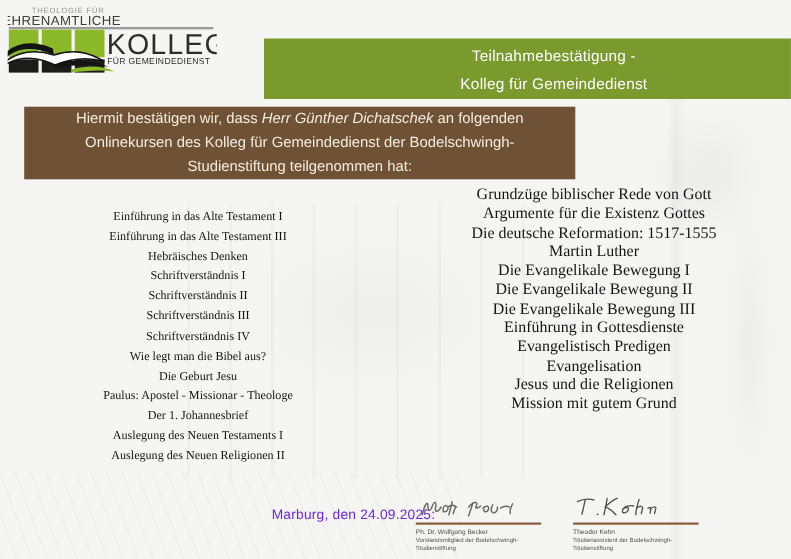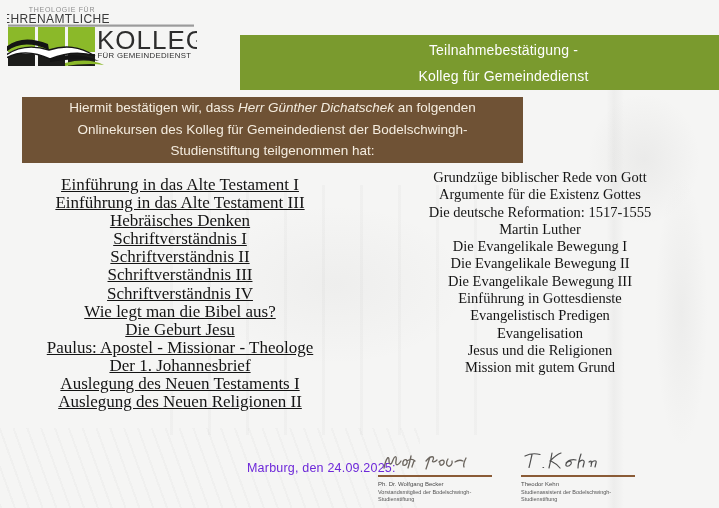--- a/index.html
+++ b/index.html
@@ -50,21 +50,21 @@
     display:flex;align-items:flex-start;justify-content:center;
     text-align:center;font-size:13.5px;line-height:21.5px;
     padding:0 20px;box-sizing:border-box;
   }
   .statement .it{font-style:italic;}
 
   .course-col{
     position:absolute;text-align:center;color:#141414;
     font-family:"Liberation Serif","DejaVu Serif",serif;
   }
-  #col-left{left:25px;top:176px;width:310px;font-size:17px;line-height:18.1px;text-decoration:underline;}
+  #col-left{left:25px;top:188px;width:310px;font-size:11px;line-height:18.1px;}
   #col-right{left:392px;top:169px;width:296px;font-size:14.5px;line-height:17.3px;}
 
   .place-date{
     position:absolute;left:247px;top:461px;
     font-size:12.5px;color:#6d28d9;letter-spacing:.2px;
   }
 
   .sig{position:absolute;width:114px;top:448px;}
   #sig-1{left:378px;}
   #sig-2{left:521px;}

